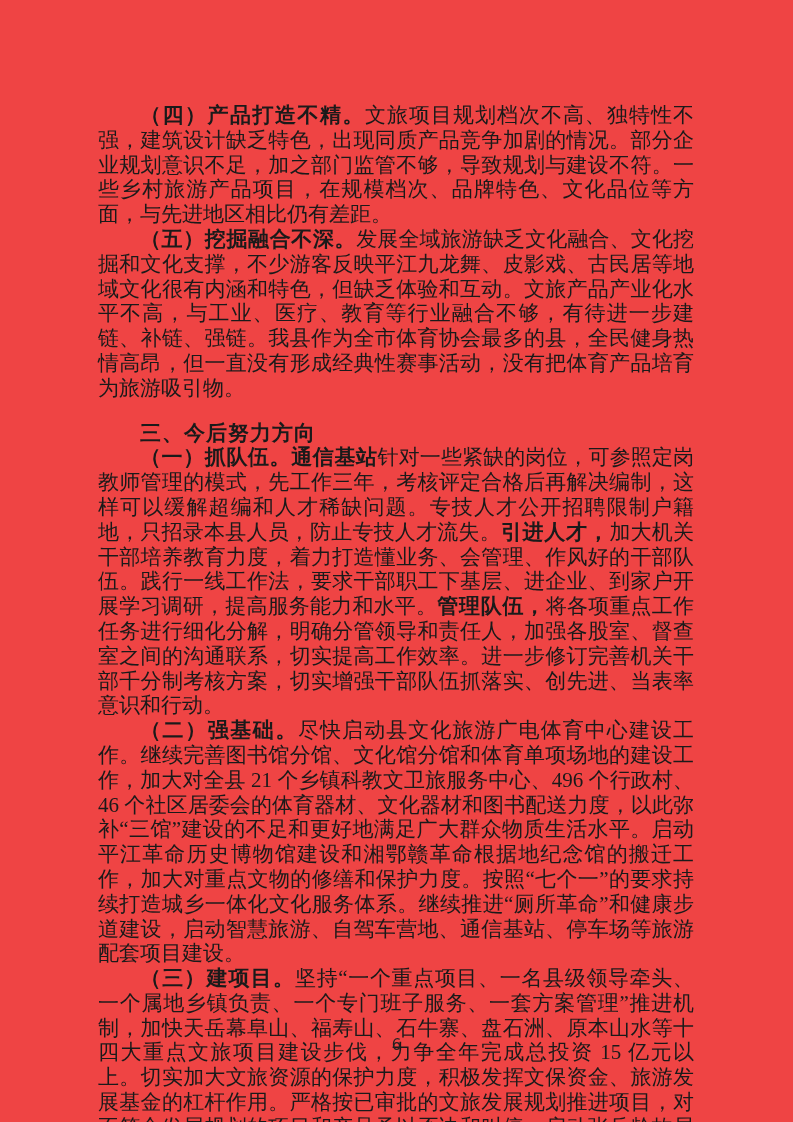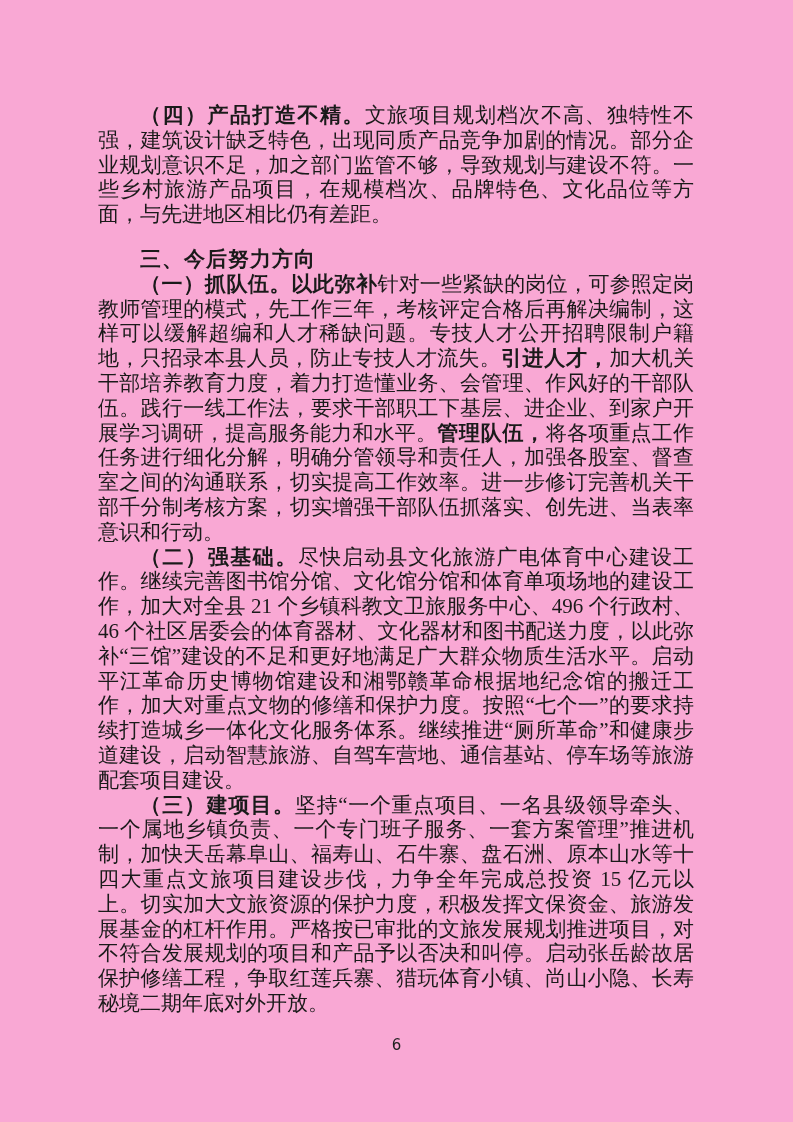--- a/index.html
+++ b/index.html
@@ -4,21 +4,21 @@
 <style>
   html, body {
     margin: 0;
     padding: 0;
     background: #e8e8e8;
   }
   .page {
     position: relative;
     width: 793px;
     height: 1122px;
-    background: #f9a8d4;
+    background: #ef4444;
     margin: 0 auto;
     overflow: hidden;
     box-sizing: border-box;
     text-decoration: underline;
   }
   .content {
     position: absolute;
     left: 98px;
     top: 103px;
     width: 596px;
@@ -56,24 +56,25 @@
   }
 </style>
 </head>
 <body>
 
 <div class="page">
   <div class="content">
 
     <p><b>（四）产品打造不精。</b><span>文旅项目规划档次不高、独特性不强，建筑设计缺乏特色，出现同质产品竞争加剧的情况。部分企业规划意识不足，加之部门监管不够，导致规划与建设不符。一些乡村旅游产品项目，在规模档次、品牌特色、文化品位等方面，与先进地区相比仍有差距。</span></p>
 
+    <p><b>（五）挖掘融合不深。</b><span>发展全域旅游缺乏文化融合、文化挖掘和文化支撑，不少游客反映平江九龙舞、皮影戏、古民居等地域文化很有内涵和特色，但缺乏体验和互动。文旅产品产业化水平不高，与工业、医疗、教育等行业融合不够，有待进一步建链、补链、强链。我县作为全市体育协会最多的县，全民健身热情高昂，但一直没有形成经典性赛事活动，没有把体育产品培育为旅游吸引物。</span></p>
 
     <p class="heading">三、今后努力方向</p>
 
-    <p><b>（一）抓队伍。以此弥补</b><span>针对一些紧缺的岗位，可参照定岗教师管理的模式，先工作三年，考核评定合格后再解决编制，这样可以缓解超编和人才稀缺问题。专技人才公开招聘限制户籍地，只招录本县人员，防止专技人才流失。</span><b>引进人才，</b><span>加大机关干部培养教育力度，着力打造懂业务、会管理、作风好的干部队伍。践行一线工作法，要求干部职工下基层、进企业、到家户开展学习调研，提高服务能力和水平。</span><b>管理队伍，</b><span>将各项重点工作任务进行细化分解，明确分管领导和责任人，加强各股室、督查室之间的沟通联系，切实提高工作效率。进一步修订完善机关干部千分制考核方案，切实增强干部队伍抓落实、创先进、当表率意识和行动。</span></p>
+    <p><b>（一）抓队伍。通信基站</b><span>针对一些紧缺的岗位，可参照定岗教师管理的模式，先工作三年，考核评定合格后再解决编制，这样可以缓解超编和人才稀缺问题。专技人才公开招聘限制户籍地，只招录本县人员，防止专技人才流失。</span><b>引进人才，</b><span>加大机关干部培养教育力度，着力打造懂业务、会管理、作风好的干部队伍。践行一线工作法，要求干部职工下基层、进企业、到家户开展学习调研，提高服务能力和水平。</span><b>管理队伍，</b><span>将各项重点工作任务进行细化分解，明确分管领导和责任人，加强各股室、督查室之间的沟通联系，切实提高工作效率。进一步修订完善机关干部千分制考核方案，切实增强干部队伍抓落实、创先进、当表率意识和行动。</span></p>
 
     <p><b>（二）强基础。</b><span>尽快启动县文化旅游广电体育中心建设工作。继续完善图书馆分馆、文化馆分馆和体育单项场地的建设工作，加大对全县 21 个乡镇科教文卫旅服务中心、496 个行政村、46 个社区居委会的体育器材、文化器材和图书配送力度，以此弥补“三馆”建设的不足和更好地满足广大群众物质生活水平。启动平江革命历史博物馆建设和湘鄂赣革命根据地纪念馆的搬迁工作，加大对重点文物的修缮和保护力度。按照“七个一”的要求持续打造城乡一体化文化服务体系。继续推进“厕所革命”和健康步道建设，启动智慧旅游、自驾车营地、通信基站、停车场等旅游配套项目建设。</span></p>
 
     <p><b>（三）建项目。</b><span>坚持“一个重点项目、一名县级领导牵头、一个属地乡镇负责、一个专门班子服务、一套方案管理”推进机制，加快天岳幕阜山、福寿山、石牛寨、盘石洲、原本山水等十四大重点文旅项目建设步伐，力争全年完成总投资 15 亿元以上。切实加大文旅资源的保护力度，积极发挥文保资金、旅游发展基金的杠杆作用。严格按已审批的文旅发展规划推进项目，对不符合发展规划的项目和产品予以否决和叫停。启动张岳龄故居保护修缮工程，争取红莲兵寨、猎玩体育小镇、尚山小隐、长寿秘境二期年底对外开放。</span></p>
 
   </div>
 
   <div class="page-number">6</div>
 </div>
 

